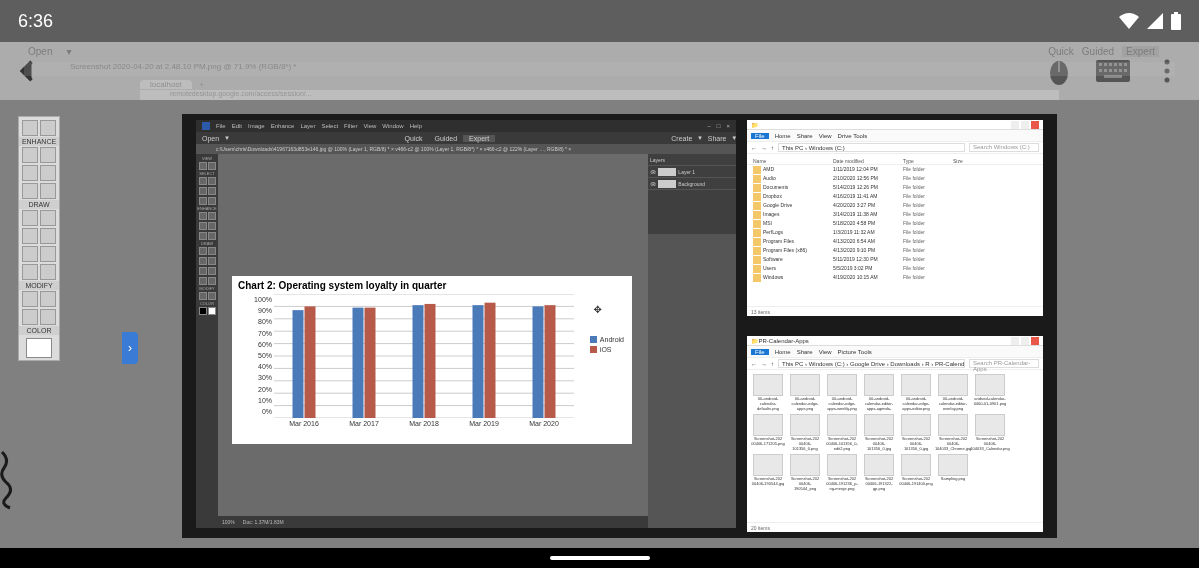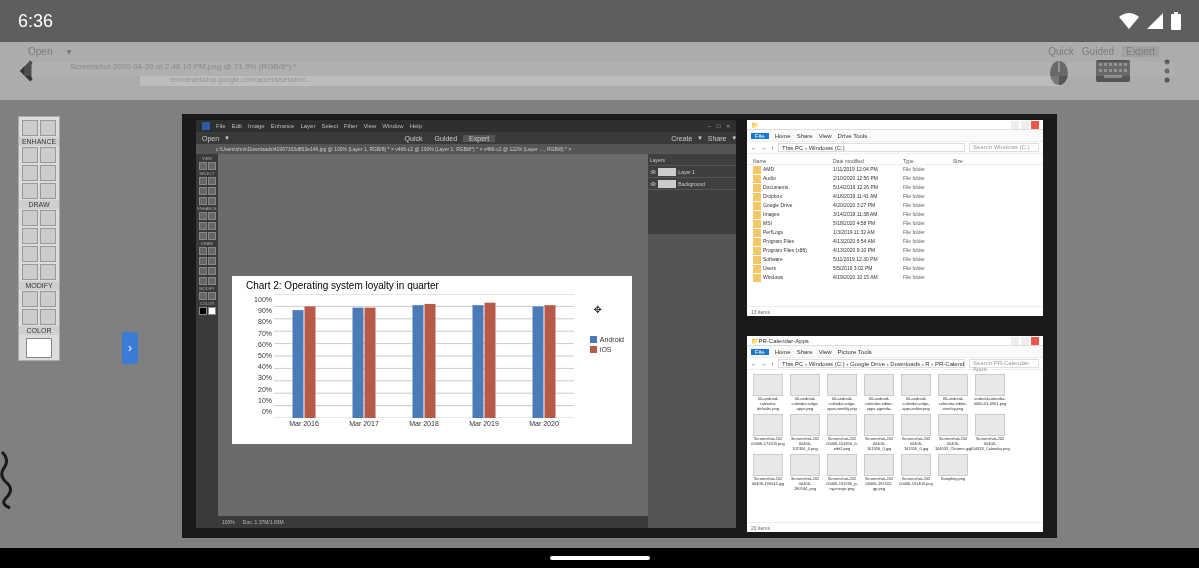--- a/index.html
+++ b/index.html
@@ -56,21 +56,21 @@
   .pse-left-tools .pl-row i { width:8px; height:8px; background:#666; display:inline-block; border:1px solid #888;}
   .pse-left-tools .pl-label { font-size:4px; color:#aaa; }
   .pse-canvas { position:absolute; left:22px; right:88px; top:0; bottom:12px; background:#6b6b6b; }
   .pse-right-panel { position:absolute; right:0; top:0; width:88px; height:80px; background:#3f3f3f; font-size:5px; color:#ccc; }
   .pse-right-panel .lp-row { display:flex; align-items:center; height:12px; border-bottom:1px solid #555; padding:0 2px; gap:2px;}
   .pse-right-panel .lp-thumb { width:18px; height:8px; background:#ccc; }
   .pse-statusbar { position:absolute; left:22px; right:88px; bottom:0; height:12px; background:#3a3a3a; font-size:5px; color:#bbb; display:flex; align-items:center; padding:0 4px; gap:8px;}
   
   
   .chart-wrap { position:absolute; left:14px; top:122px; width:400px; height:168px; background:#fff; }
-  .chart-title { font-size:10px; font-weight:normal; padding:4px 14px 0; color:#000;}
+  .chart-title { font-size:10px; font-weight:bold; padding:4px 6px 0; color:#000;}
   .chart-area { position:absolute; left:42px; top:18px; width:300px; height:124px; }
   .chart-grid line { stroke:#ccc; stroke-width:1; }
   .chart-bar-a { fill:#4a7ab8; }
   .chart-bar-b { fill:#b85a4a; }
   .chart-ylabels { position:absolute; left:6px; top:18px; width:34px; font-size:7px; color:#333; text-align:right; }
   .chart-ylabels div { height:11.2px; line-height:11.2px; }
   .chart-xlabels { position:absolute; left:42px; top:144px; width:300px; display:flex; font-size:7px; color:#333;}
   .chart-xlabels div { flex:1; text-align:center; }
   .chart-legend { position:absolute; right:8px; top:60px; font-size:7px; color:#333; }
   .chart-legend div { display:flex; align-items:center; gap:3px; margin-bottom:3px;}
@@ -133,20 +133,24 @@
   <div class="row1">
     <span>Open</span>
       <span>▾</span>
     <span class="tabs">
       <span>Quick</span>
       <span>Guided</span>
       <span style="background:rgba(120,120,120,.5);padding:0 4px;">Expert</span>
     </span>
   </div>
   <div class="row2"><span>Screenshot 2020-04-20 at 2.48.10 PM.png @ 71.9% (RGB/8*) *</span></div>
+  <div class="row3">
+      <span class="tab">localhost</span>
+      <span>＋</span>
+    </div>
   <div class="row4"><span>remotedesktop.google.com/access/session/...</span></div>
 </div>
 
 <div class="remote-toolbar">
   <svg class="back-arrow" viewBox="0 0 24 24">
       <path fill="#333" d="M15 4 L7 12 L15 20" stroke="#333" stroke-width="3"></path>
     </svg>
   <div class="remote-spacer"></div>
   <div class="remote-icon">
     <svg width="30" height="30" viewBox="0 0 30 30">

